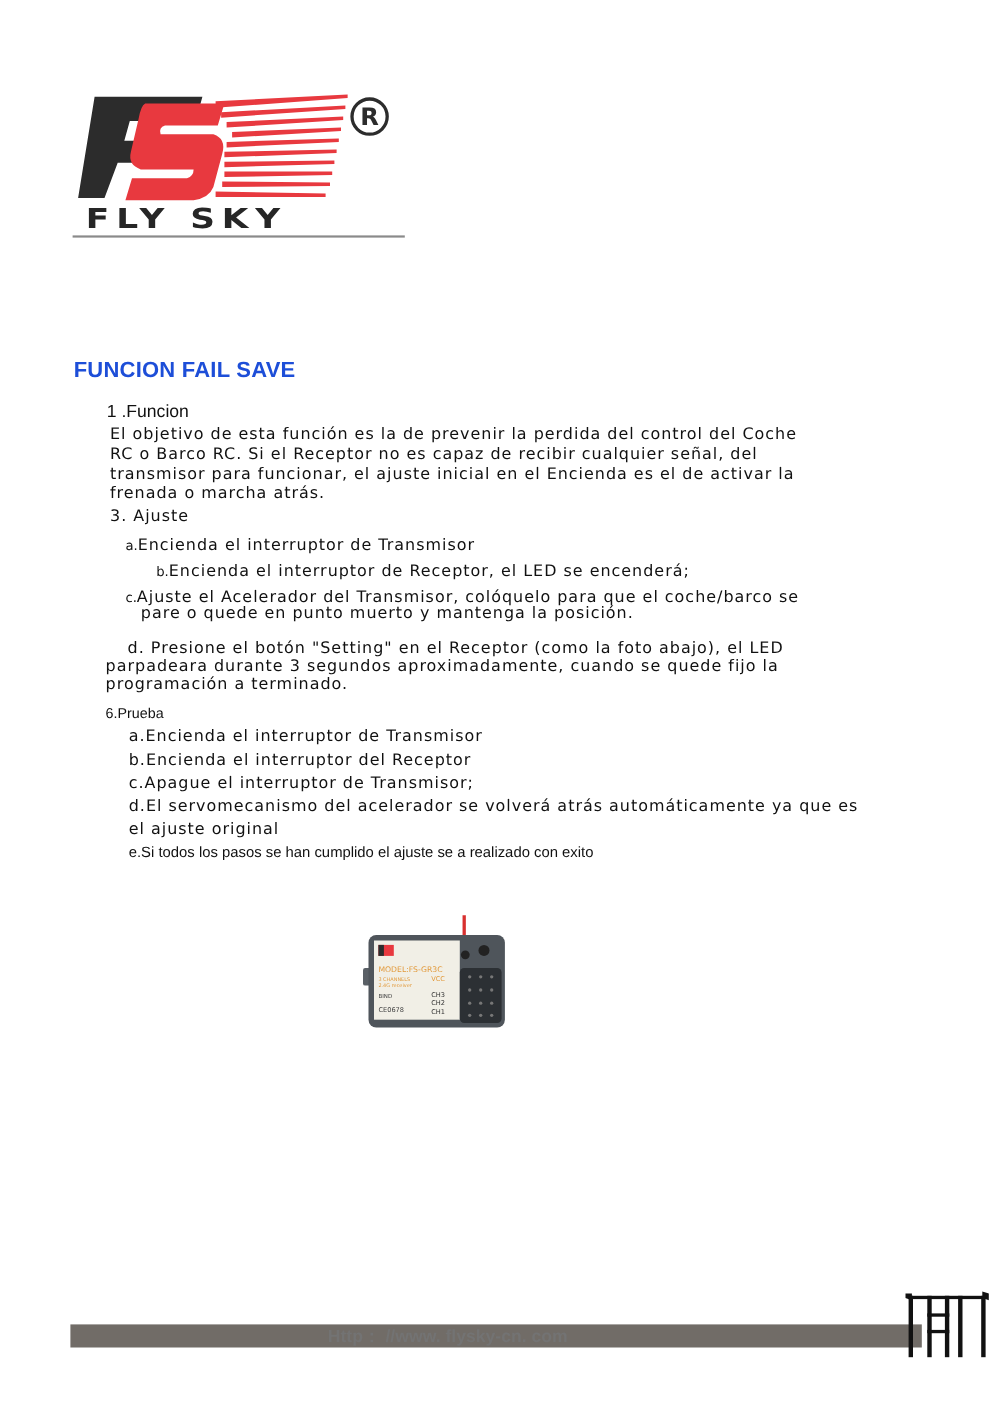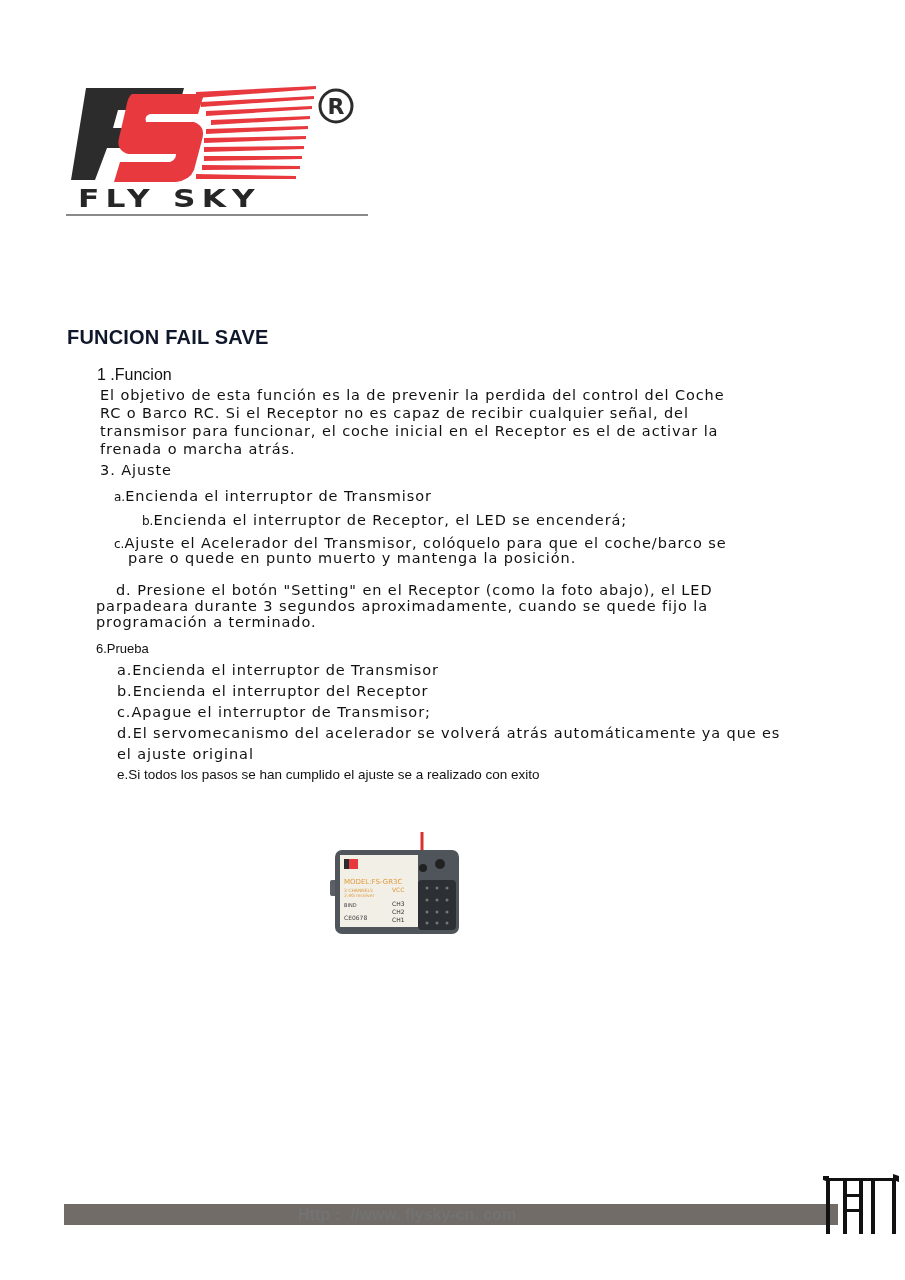--- a/index.html
+++ b/index.html
@@ -4,21 +4,21 @@
   <style>
     html, body { margin: 0; padding: 0; background: #ffffff; }
     body { width: 905px; height: 1280px; position: relative; overflow: hidden;
            font-family: "DejaVu Sans", sans-serif; color: #111; }
     .abs { position: absolute; }
     .logo-underline { left: 66px; top: 214px; width: 302px; height: 2px; background: #8a8a8a; }
     .logo-text { left: 78px; top: 184px; font-family: "DejaVu Sans", sans-serif; font-weight: bold;
                  font-size: 25px; letter-spacing: 5px; color: #262626; transform: scaleX(1.25); transform-origin: left top; }
 
     h1 { margin: 0; left: 67px; top: 326px; font-family: "Liberation Sans", sans-serif; font-weight: bold;
-         font-size: 20px; color: #0f172a; letter-spacing: 0.2px; }
+         font-size: 20px; color: #1d4ed8; letter-spacing: 0.2px; }
 
     .sect { font-family: "Liberation Sans", sans-serif; font-size: 16px; }
     .mono { font-family: "DejaVu Sans", sans-serif; font-size: 14.5px; letter-spacing: 0.9px; white-space: nowrap; line-height: 18px; }
     .para { white-space: nowrap; }
 
     .footer-bar { left: 64px; top: 1204px; width: 774px; height: 21px; background: #716c67; }
     .corner-mark { left: 823px; top: 1172px; width: 76px; height: 62px; }
 
     .photo { left: 330px; top: 830px; width: 132px; height: 106px; }
   </style>
@@ -50,21 +50,21 @@
   </svg>
 </div>
 <div class="abs logo-text">FLY SKY</div>
 <div class="abs logo-underline"></div>
 
 <h1 class="abs">FUNCION FAIL SAVE</h1>
 
 <div class="abs sect" style="left:97px;top:366px;">1 .Funcion</div>
 <div class="abs mono para" style="left:100px;top:386px;">El objetivo de esta función es la de prevenir la perdida del control del Coche</div>
 <div class="abs mono para" style="left:100px;top:404px;">RC o Barco RC. Si el Receptor no es capaz de recibir cualquier señal, del</div>
-<div class="abs mono para" style="left:100px;top:422px;">transmisor para funcionar, el coche inicial en el Receptor es el de activar la</div>
+<div class="abs mono para" style="left:100px;top:422px;">transmisor para funcionar, el ajuste inicial en el Encienda es el de activar la</div>
 <div class="abs mono para" style="left:100px;top:440px;">frenada o marcha atrás.</div>
 
 <div class="abs mono" style="left:100px;top:461px;">3. Ajuste</div>
 
 <div class="abs mono" style="left:114px;top:487px;">
   <span style="font-size:12px;letter-spacing:0">a.</span><span>Encienda el interruptor de Transmisor</span>
 </div>
 <div class="abs mono" style="left:114px;top:511px;margin-left:28px;">
   <span style="font-size:12px;letter-spacing:0">b.</span><span>Encienda el interruptor de Receptor, el LED se encenderá;</span>
 </div>

